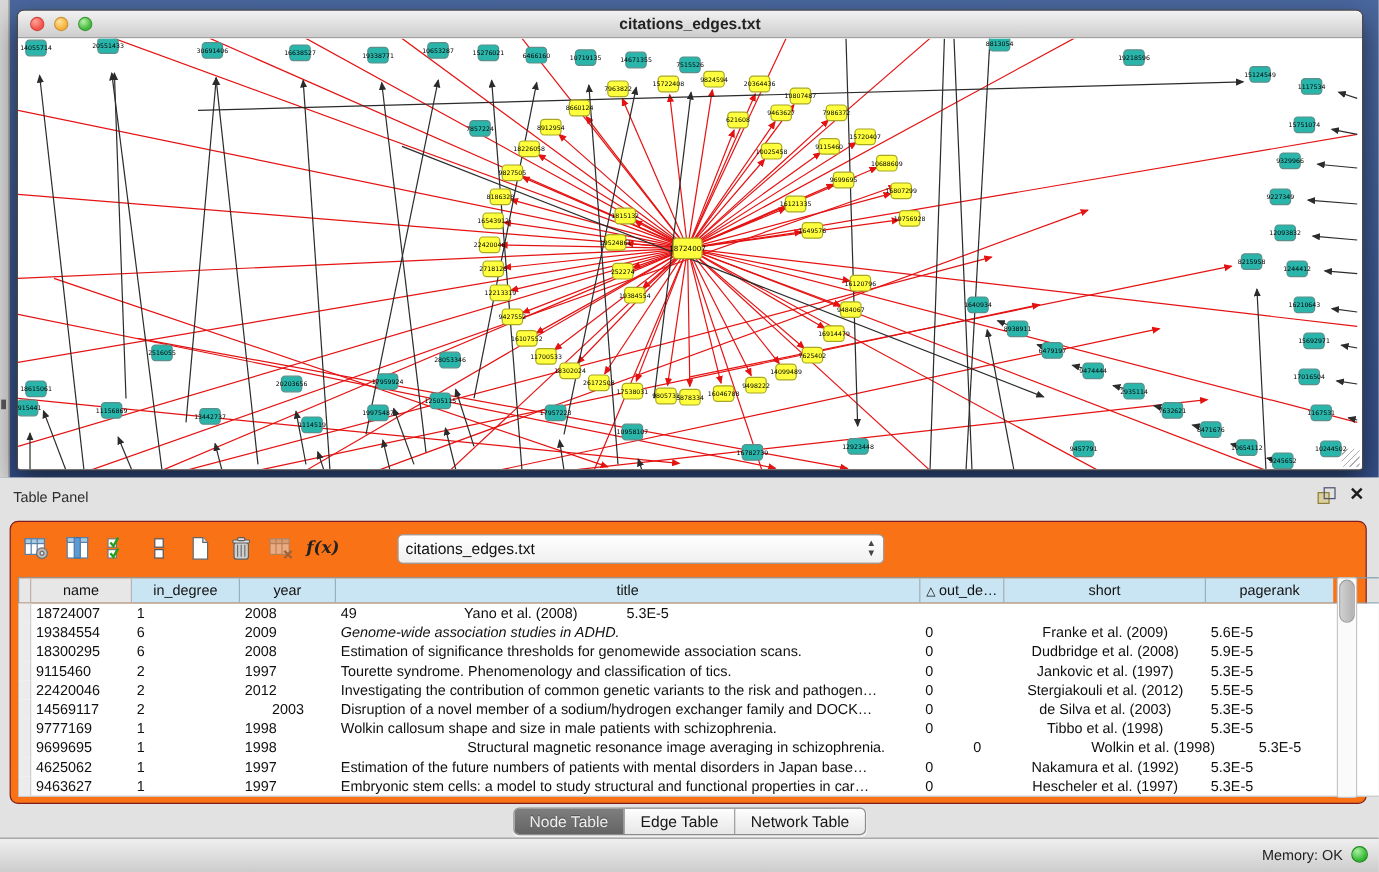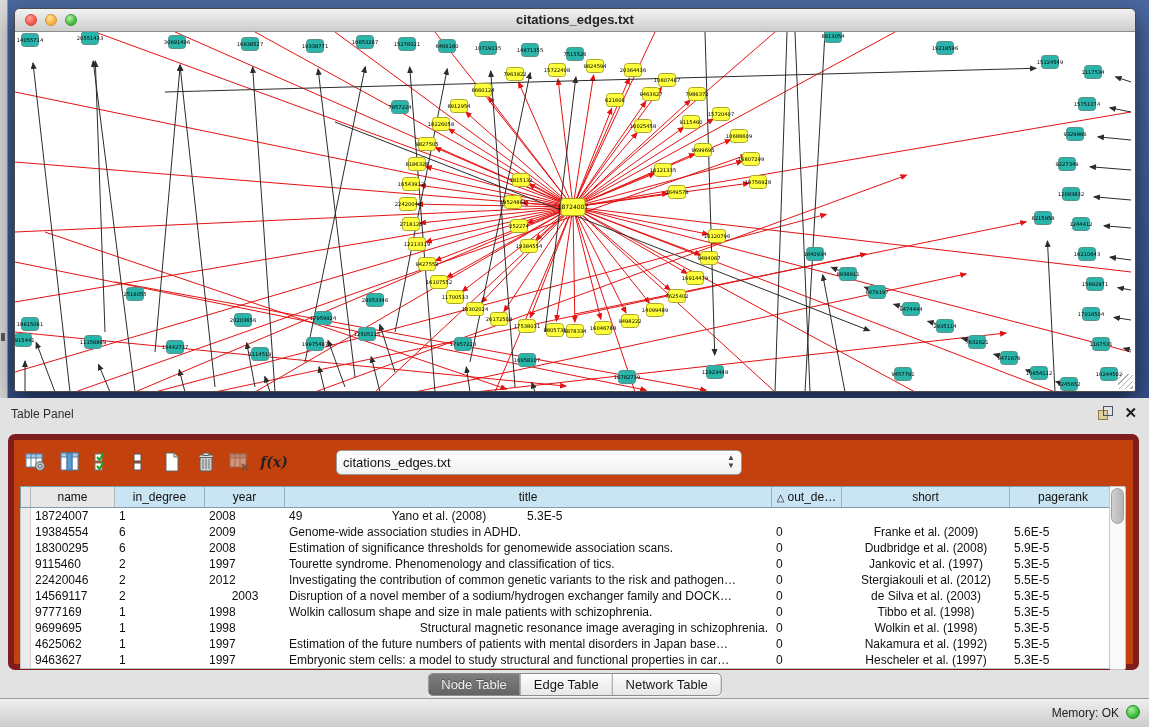--- a/index.html
+++ b/index.html
@@ -34,21 +34,21 @@
   .table-panel{position:absolute;left:0;top:398px;width:1149px;height:329px;background:#e2e2e2;}
   .panel-header{height:34px;position:relative;}
   .panel-title{position:absolute;left:11px;top:9px;font-size:12px;color:#2e2e2e;}
   .panel-actions{position:absolute;right:12px;top:8px;display:flex;gap:12px;align-items:center;}
   .float-ic{position:relative;width:14px;height:14px;}
   .float-ic .sq1{position:absolute;left:0;top:4px;width:8px;height:8px;border:1px solid #8f7f3f;background:#d9cf9f;}
   .float-ic .sq2{position:absolute;left:5px;top:0;width:8px;height:8px;border:1px solid #49526b;background:transparent;}
   .close-x{font-size:15px;font-weight:bold;color:#1c1c1c;line-height:14px;}
 
   .container{position:absolute;left:8px;top:36px;width:1131px;height:236px;
-    background:#c2410c;border:6px solid #7f1d1d;border-radius:7px;box-sizing:border-box;}
+    background:#f97316;border:1px solid #7f1d1d;border-radius:7px;box-sizing:border-box;}
   .toolbar{display:flex;align-items:center;gap:10px;padding:6px 0 0 10px;height:32px;}
   .tool{width:24px;height:24px;display:flex;align-items:center;justify-content:center;}
   .fx{font-family:"DejaVu Serif",serif;font-style:italic;font-size:14px;color:#222;font-weight:bold;}
   .combo{margin-left:40px;width:392px;height:23px;border:1px solid #9a9a9a;border-radius:5px;
     background:linear-gradient(#ffffff,#f0f0f0);display:flex;align-items:center;
     font-size:13px;color:#111;padding:0 6px;position:relative;}
   .combo-arrows{position:absolute;right:6px;top:3px;font-size:8px;line-height:8px;color:#444;text-align:center;}
 
   .tablewrap{position:absolute;left:6px;top:46px;}
   .hrow{display:flex;border:1px solid #7e9db1;}
@@ -734,21 +734,21 @@
             <div class="tcell" style="width: 80px; text-align: left;">2008</div>
             <div class="tcell" style="width: 70px; text-align: left;">49</div>
             <div class="tcell" style="width: 168px; text-align: center;">Yano et al. (2008)</div>
             <div class="tcell" style="width: 106px; text-align: left;">5.3E-5</div>
           </div>
           <div class="trow">
             <div class="tcell gut" style="width: 10px; text-align: left;"></div>
             <div class="tcell" style="width: 84px; text-align: left;">19384554</div>
             <div class="tcell" style="width: 90px; text-align: left;">6</div>
             <div class="tcell" style="width: 80px; text-align: left;">2009</div>
-            <div class="tcell" style="width: 487px; text-align: left;">Genome-wide association studies in ADHD.</div>
+            <div class="tcell" style="width: 487px; text-align: left; font-style: italic;">Genome-wide association studies in ADHD.</div>
             <div class="tcell" style="width: 70px; text-align: left;">0</div>
             <div class="tcell" style="width: 168px; text-align: center;">Franke et al. (2009)</div>
             <div class="tcell" style="width: 106px; text-align: left;">5.6E-5</div>
           </div>
           <div class="trow">
             <div class="tcell gut" style="width: 10px; text-align: left;"></div>
             <div class="tcell" style="width: 84px; text-align: left;">18300295</div>
             <div class="tcell" style="width: 90px; text-align: left;">6</div>
             <div class="tcell" style="width: 80px; text-align: left;">2008</div>
             <div class="tcell" style="width: 487px; text-align: left;">Estimation of significance thresholds for genomewide association scans.</div>
@@ -794,21 +794,21 @@
             <div class="tcell" style="width: 487px; text-align: left;">Wolkin callosum shape and size in male patients with schizophrenia.</div>
             <div class="tcell" style="width: 70px; text-align: left;">0</div>
             <div class="tcell" style="width: 168px; text-align: center;">Tibbo et al. (1998)</div>
             <div class="tcell" style="width: 106px; text-align: left;">5.3E-5</div>
           </div>
           <div class="trow">
             <div class="tcell gut" style="width: 10px; text-align: left;"></div>
             <div class="tcell" style="width: 84px; text-align: left;">9699695</div>
             <div class="tcell" style="width: 90px; text-align: left;">1</div>
             <div class="tcell" style="width: 80px; text-align: left;">1998</div>
-            <div class="tcell" style="width: 487px; text-align: right;">Structural magnetic resonance image averaging in schizophrenia.</div>
+            <div class="tcell" style="width: 487px; text-align: center; margin-left: 40px;">Structural magnetic resonance image averaging in schizophrenia.</div>
             <div class="tcell" style="width: 70px; text-align: left;">0</div>
             <div class="tcell" style="width: 168px; text-align: center;">Wolkin et al. (1998)</div>
             <div class="tcell" style="width: 106px; text-align: left;">5.3E-5</div>
           </div>
           <div class="trow">
             <div class="tcell gut" style="width: 10px; text-align: left;"></div>
             <div class="tcell" style="width: 84px; text-align: left;">4625062</div>
             <div class="tcell" style="width: 90px; text-align: left;">1</div>
             <div class="tcell" style="width: 80px; text-align: left;">1997</div>
             <div class="tcell" style="width: 487px; text-align: left;">Estimation of the future numbers of patients with mental disorders in Japan base…</div>

